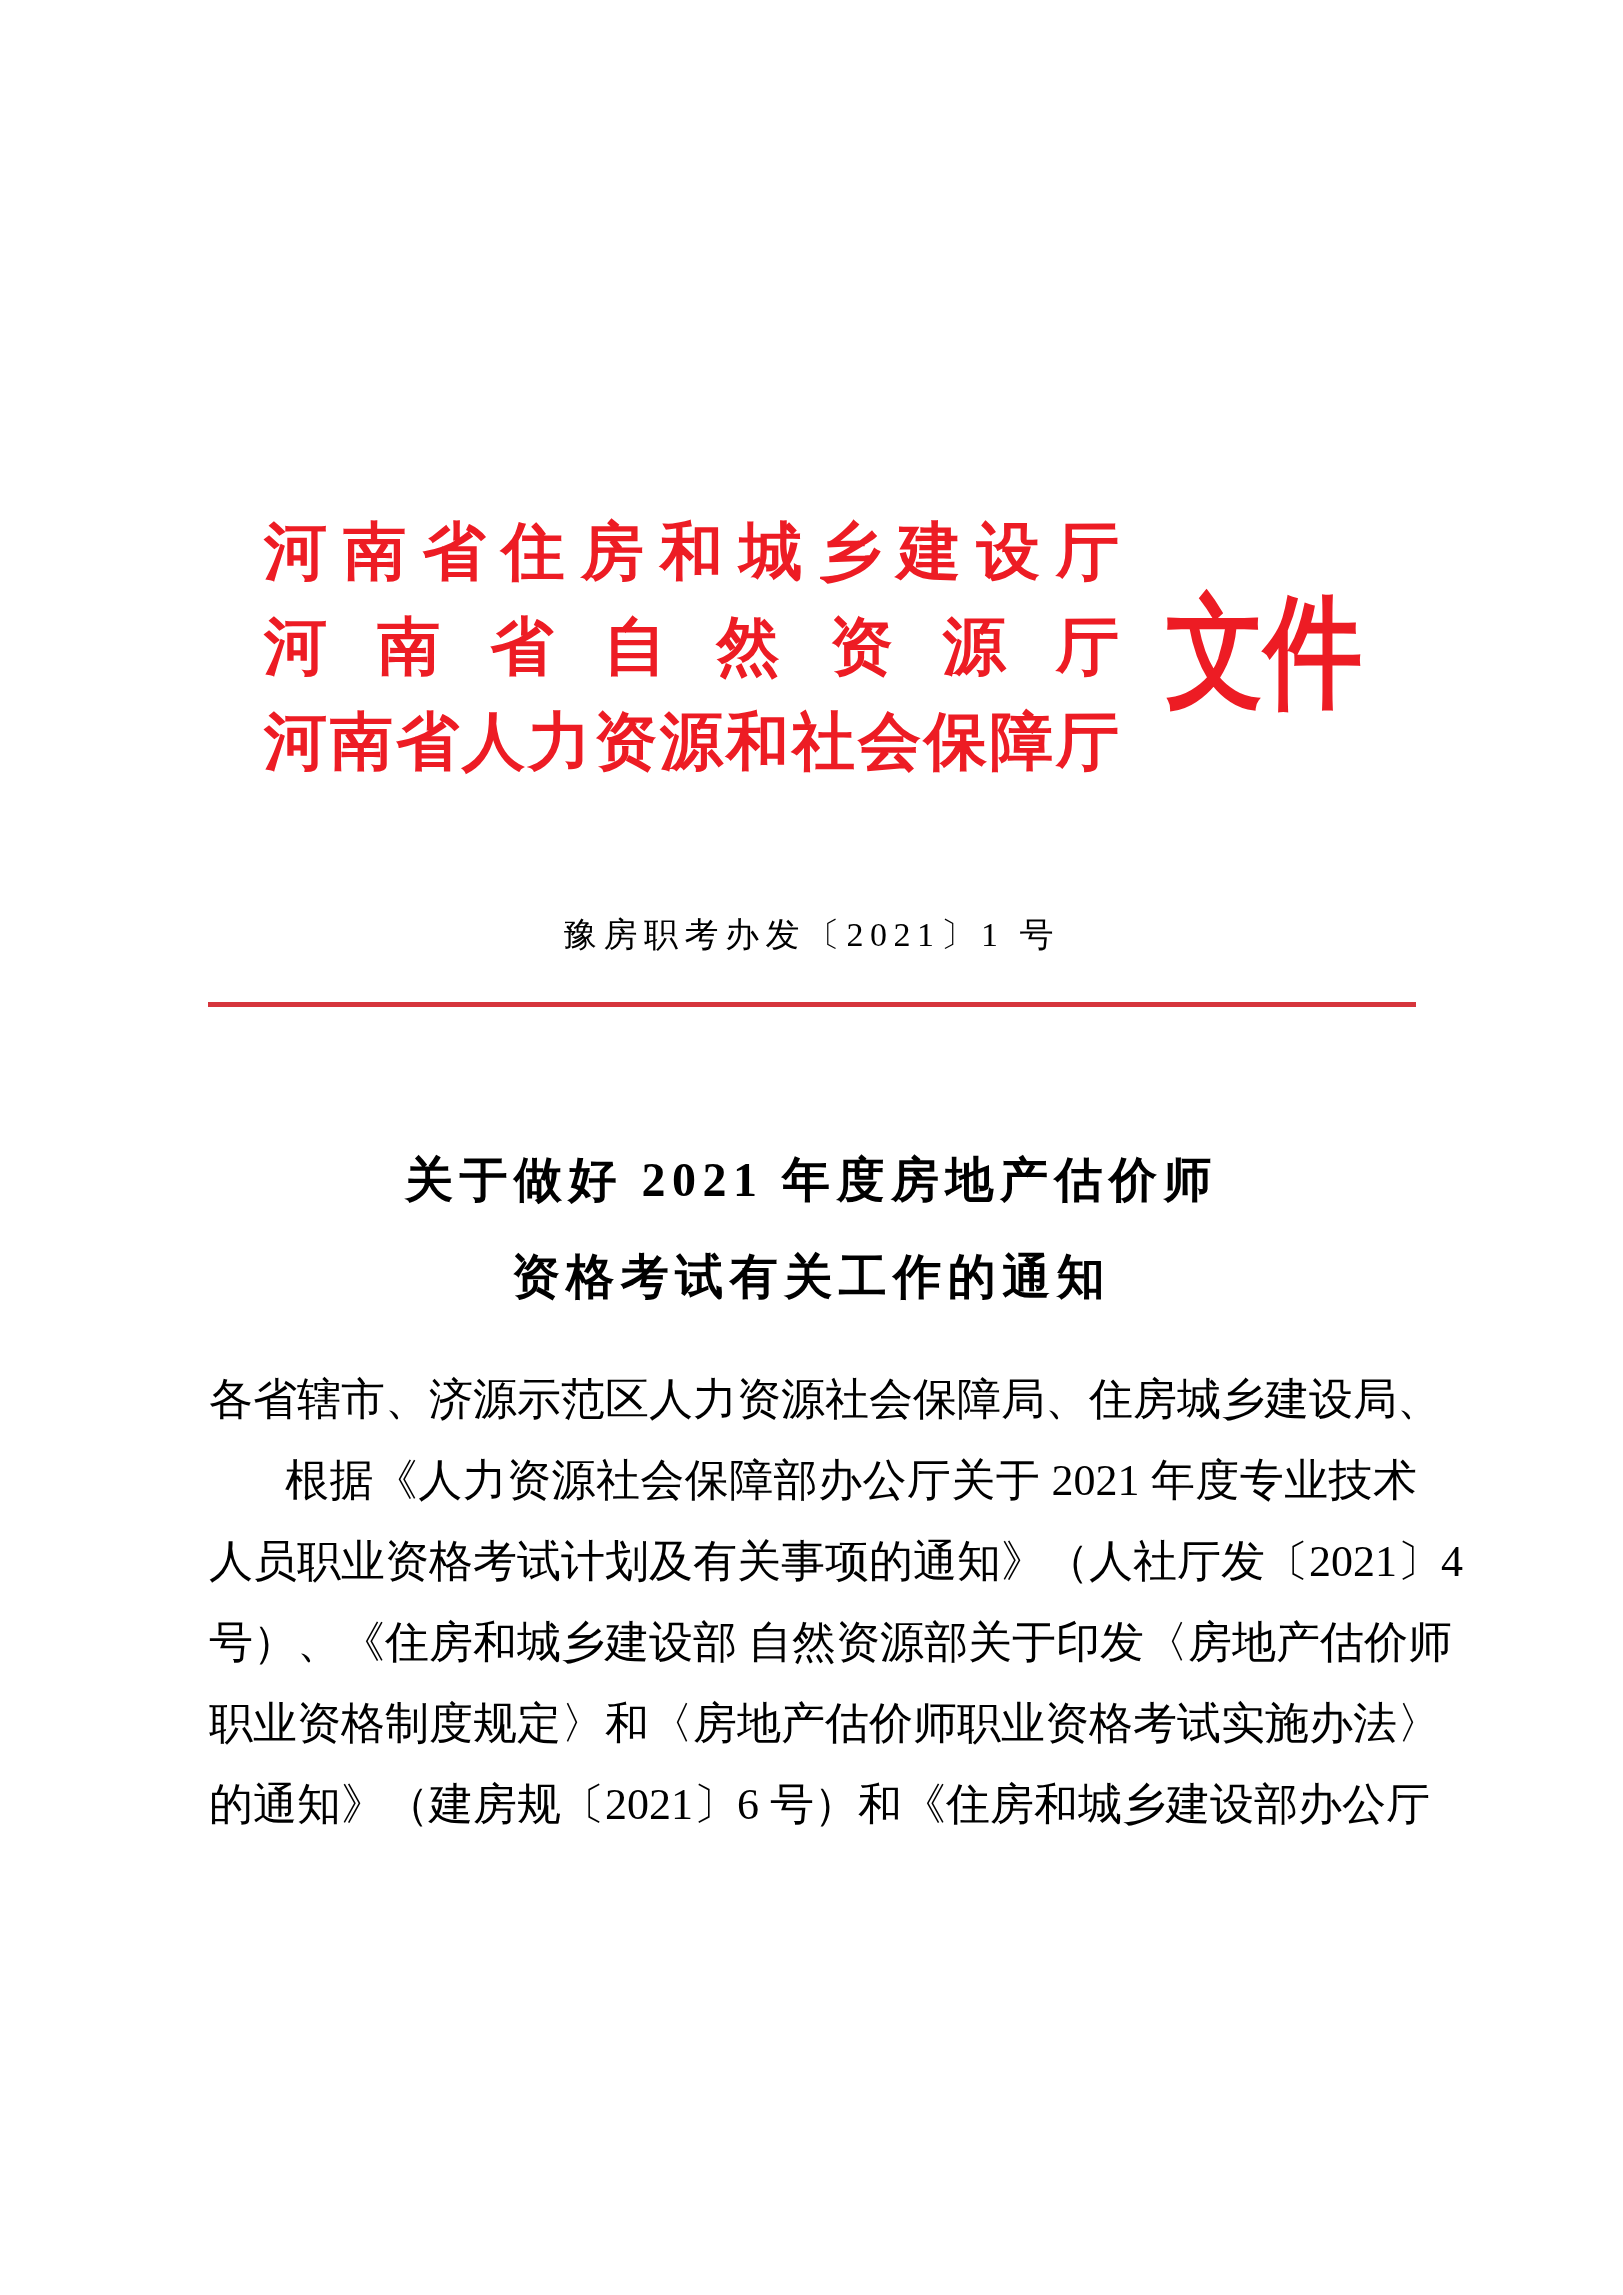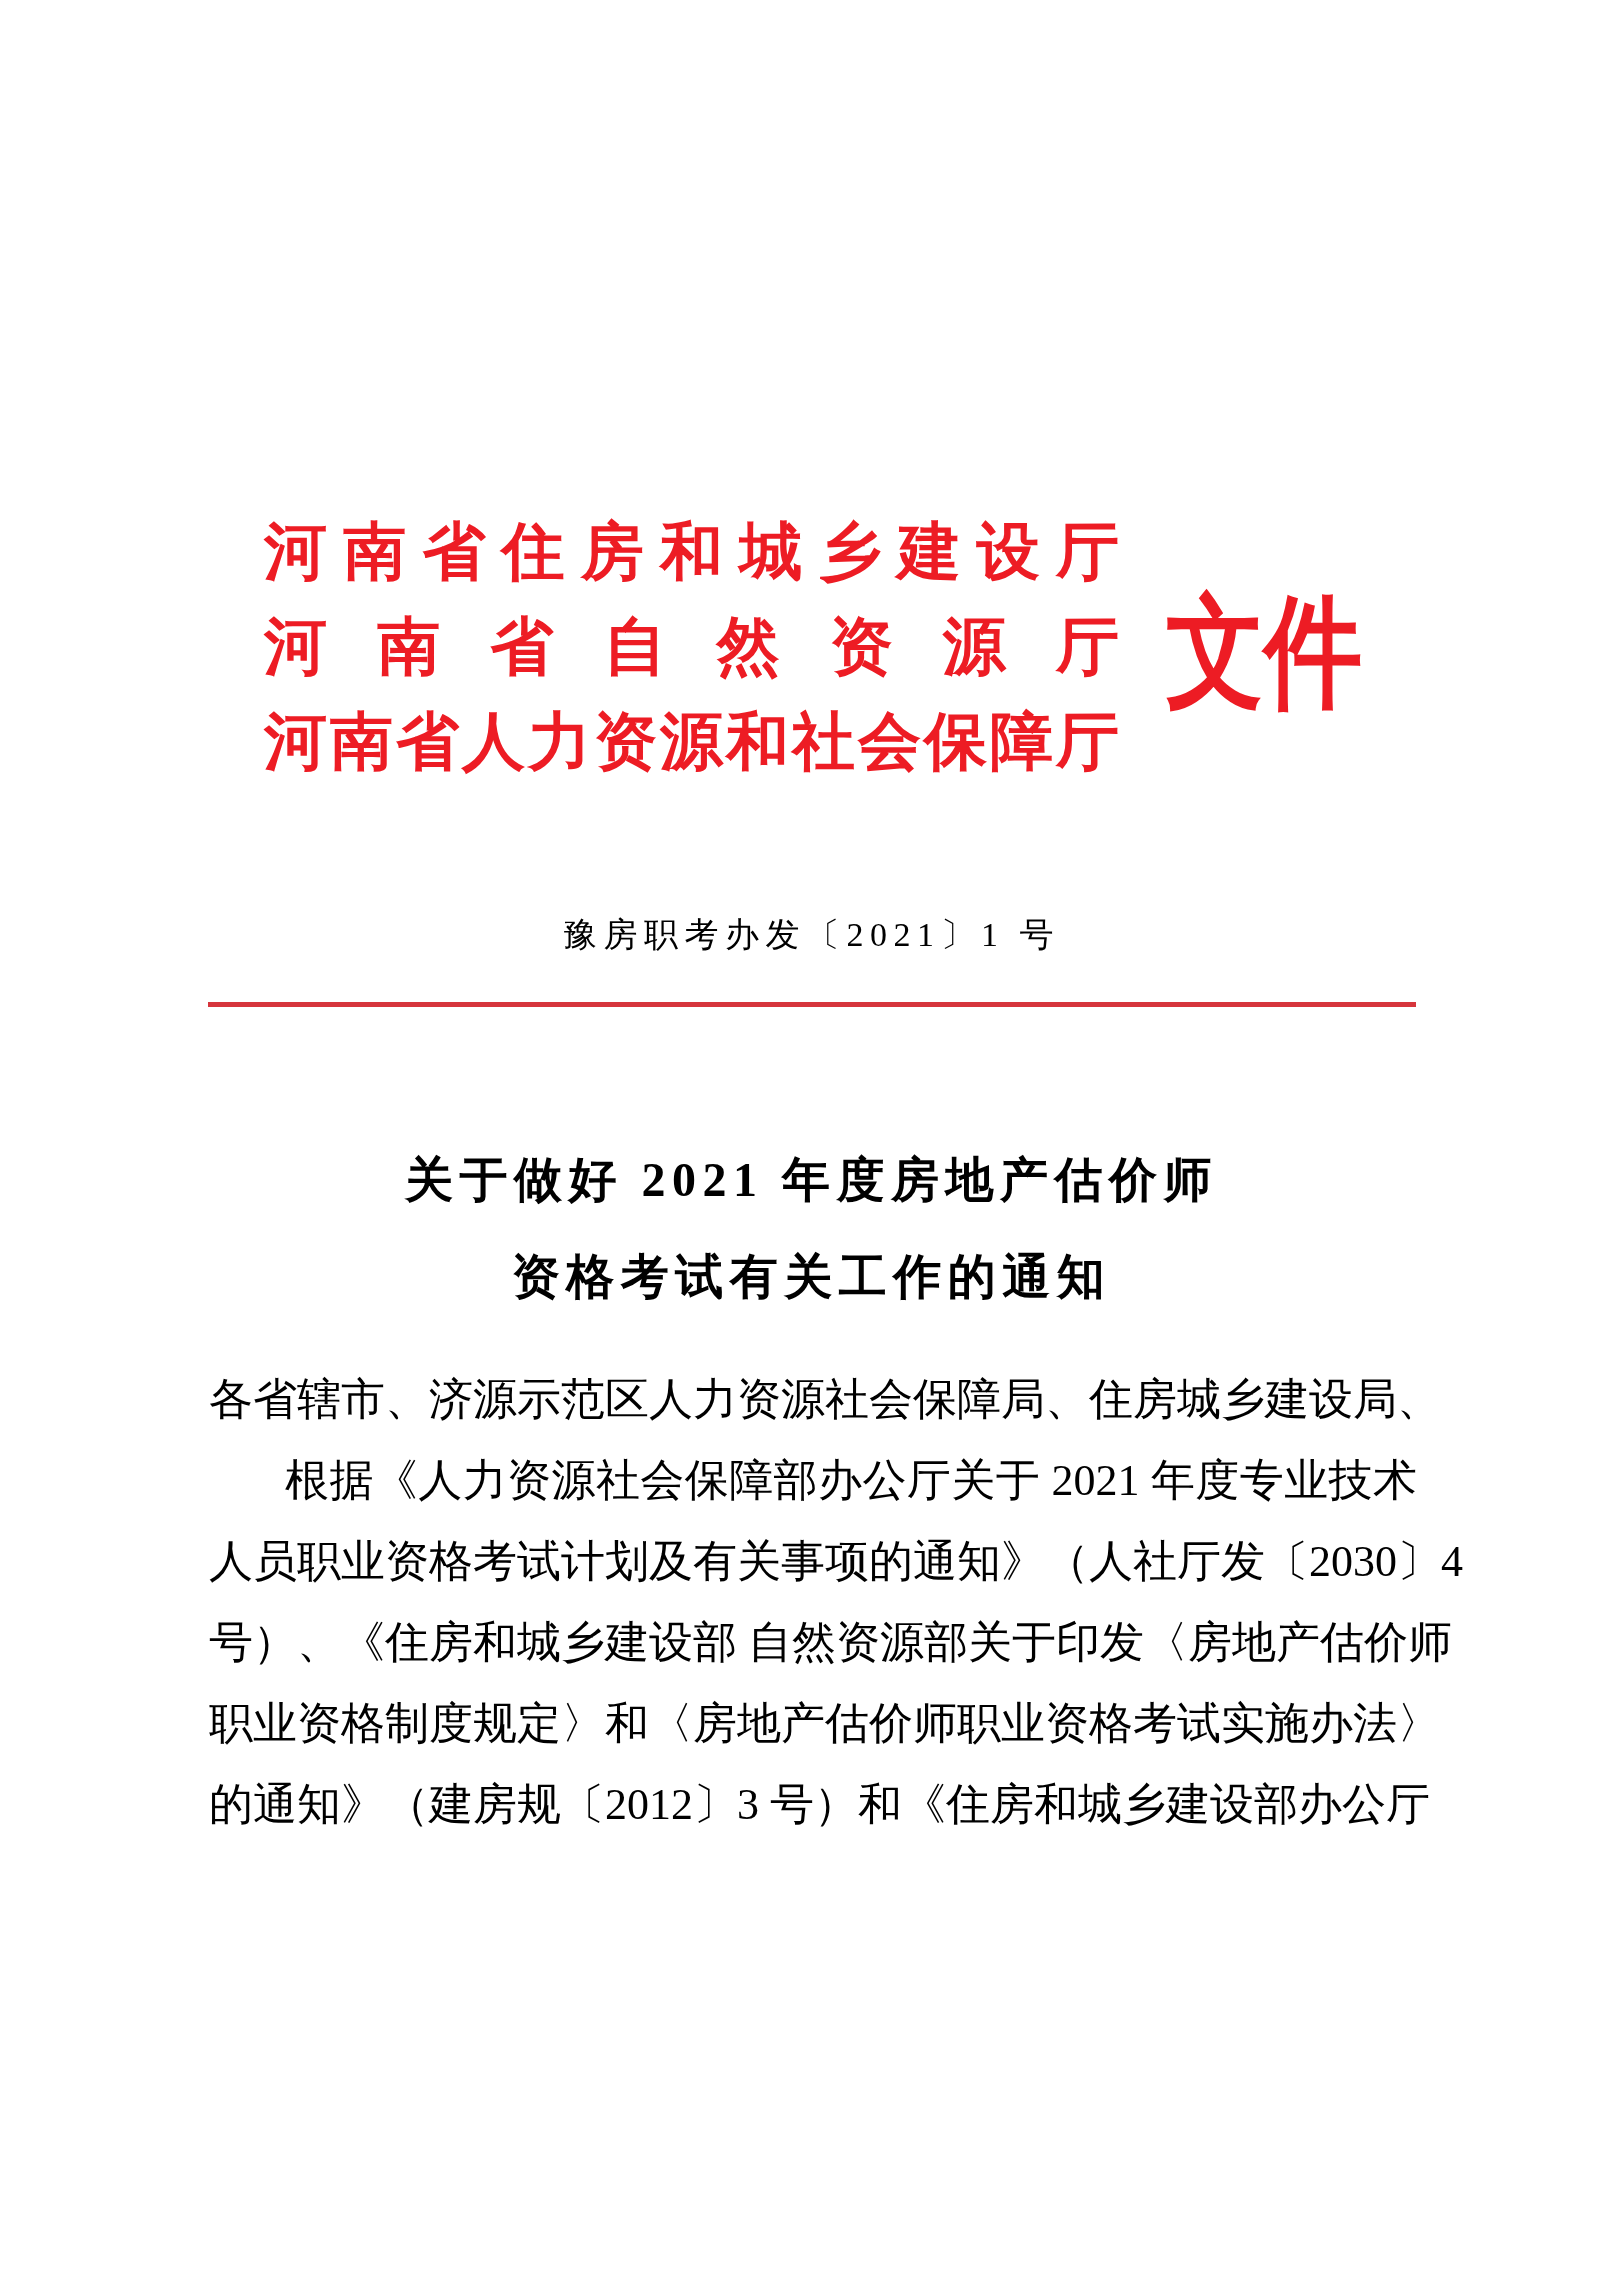--- a/index.html
+++ b/index.html
@@ -143,22 +143,22 @@
   <div class="red-rule"></div>
 
   <div class="title">
     <span class="title-line">关于做好 2021 年度房地产估价师</span>
     <span class="title-line">资格考试有关工作的通知</span>
   </div>
 
   <div class="body-text">
     <span class="body-line">各省辖市、济源示范区人力资源社会保障局、住房城乡建设局、</span>
     <span class="body-line indent">根据《人力资源社会保障部办公厅关于 2021 年度专业技术</span>
-    <span class="body-line">人员职业资格考试计划及有关事项的通知》（人社厅发〔2030〕4</span>
+    <span class="body-line">人员职业资格考试计划及有关事项的通知》（人社厅发〔2021〕4</span>
     <span class="body-line">号）、《住房和城乡建设部 自然资源部关于印发〈房地产估价师</span>
     <span class="body-line">职业资格制度规定〉和〈房地产估价师职业资格考试实施办法〉</span>
-    <span class="body-line">的通知》（建房规〔2012〕3 号）和《住房和城乡建设部办公厅</span>
+    <span class="body-line">的通知》（建房规〔2021〕6 号）和《住房和城乡建设部办公厅</span>
   </div>
 
   <div class="page-num">— 1 —</div>
 
 </div>
 
 
 </body></html>

